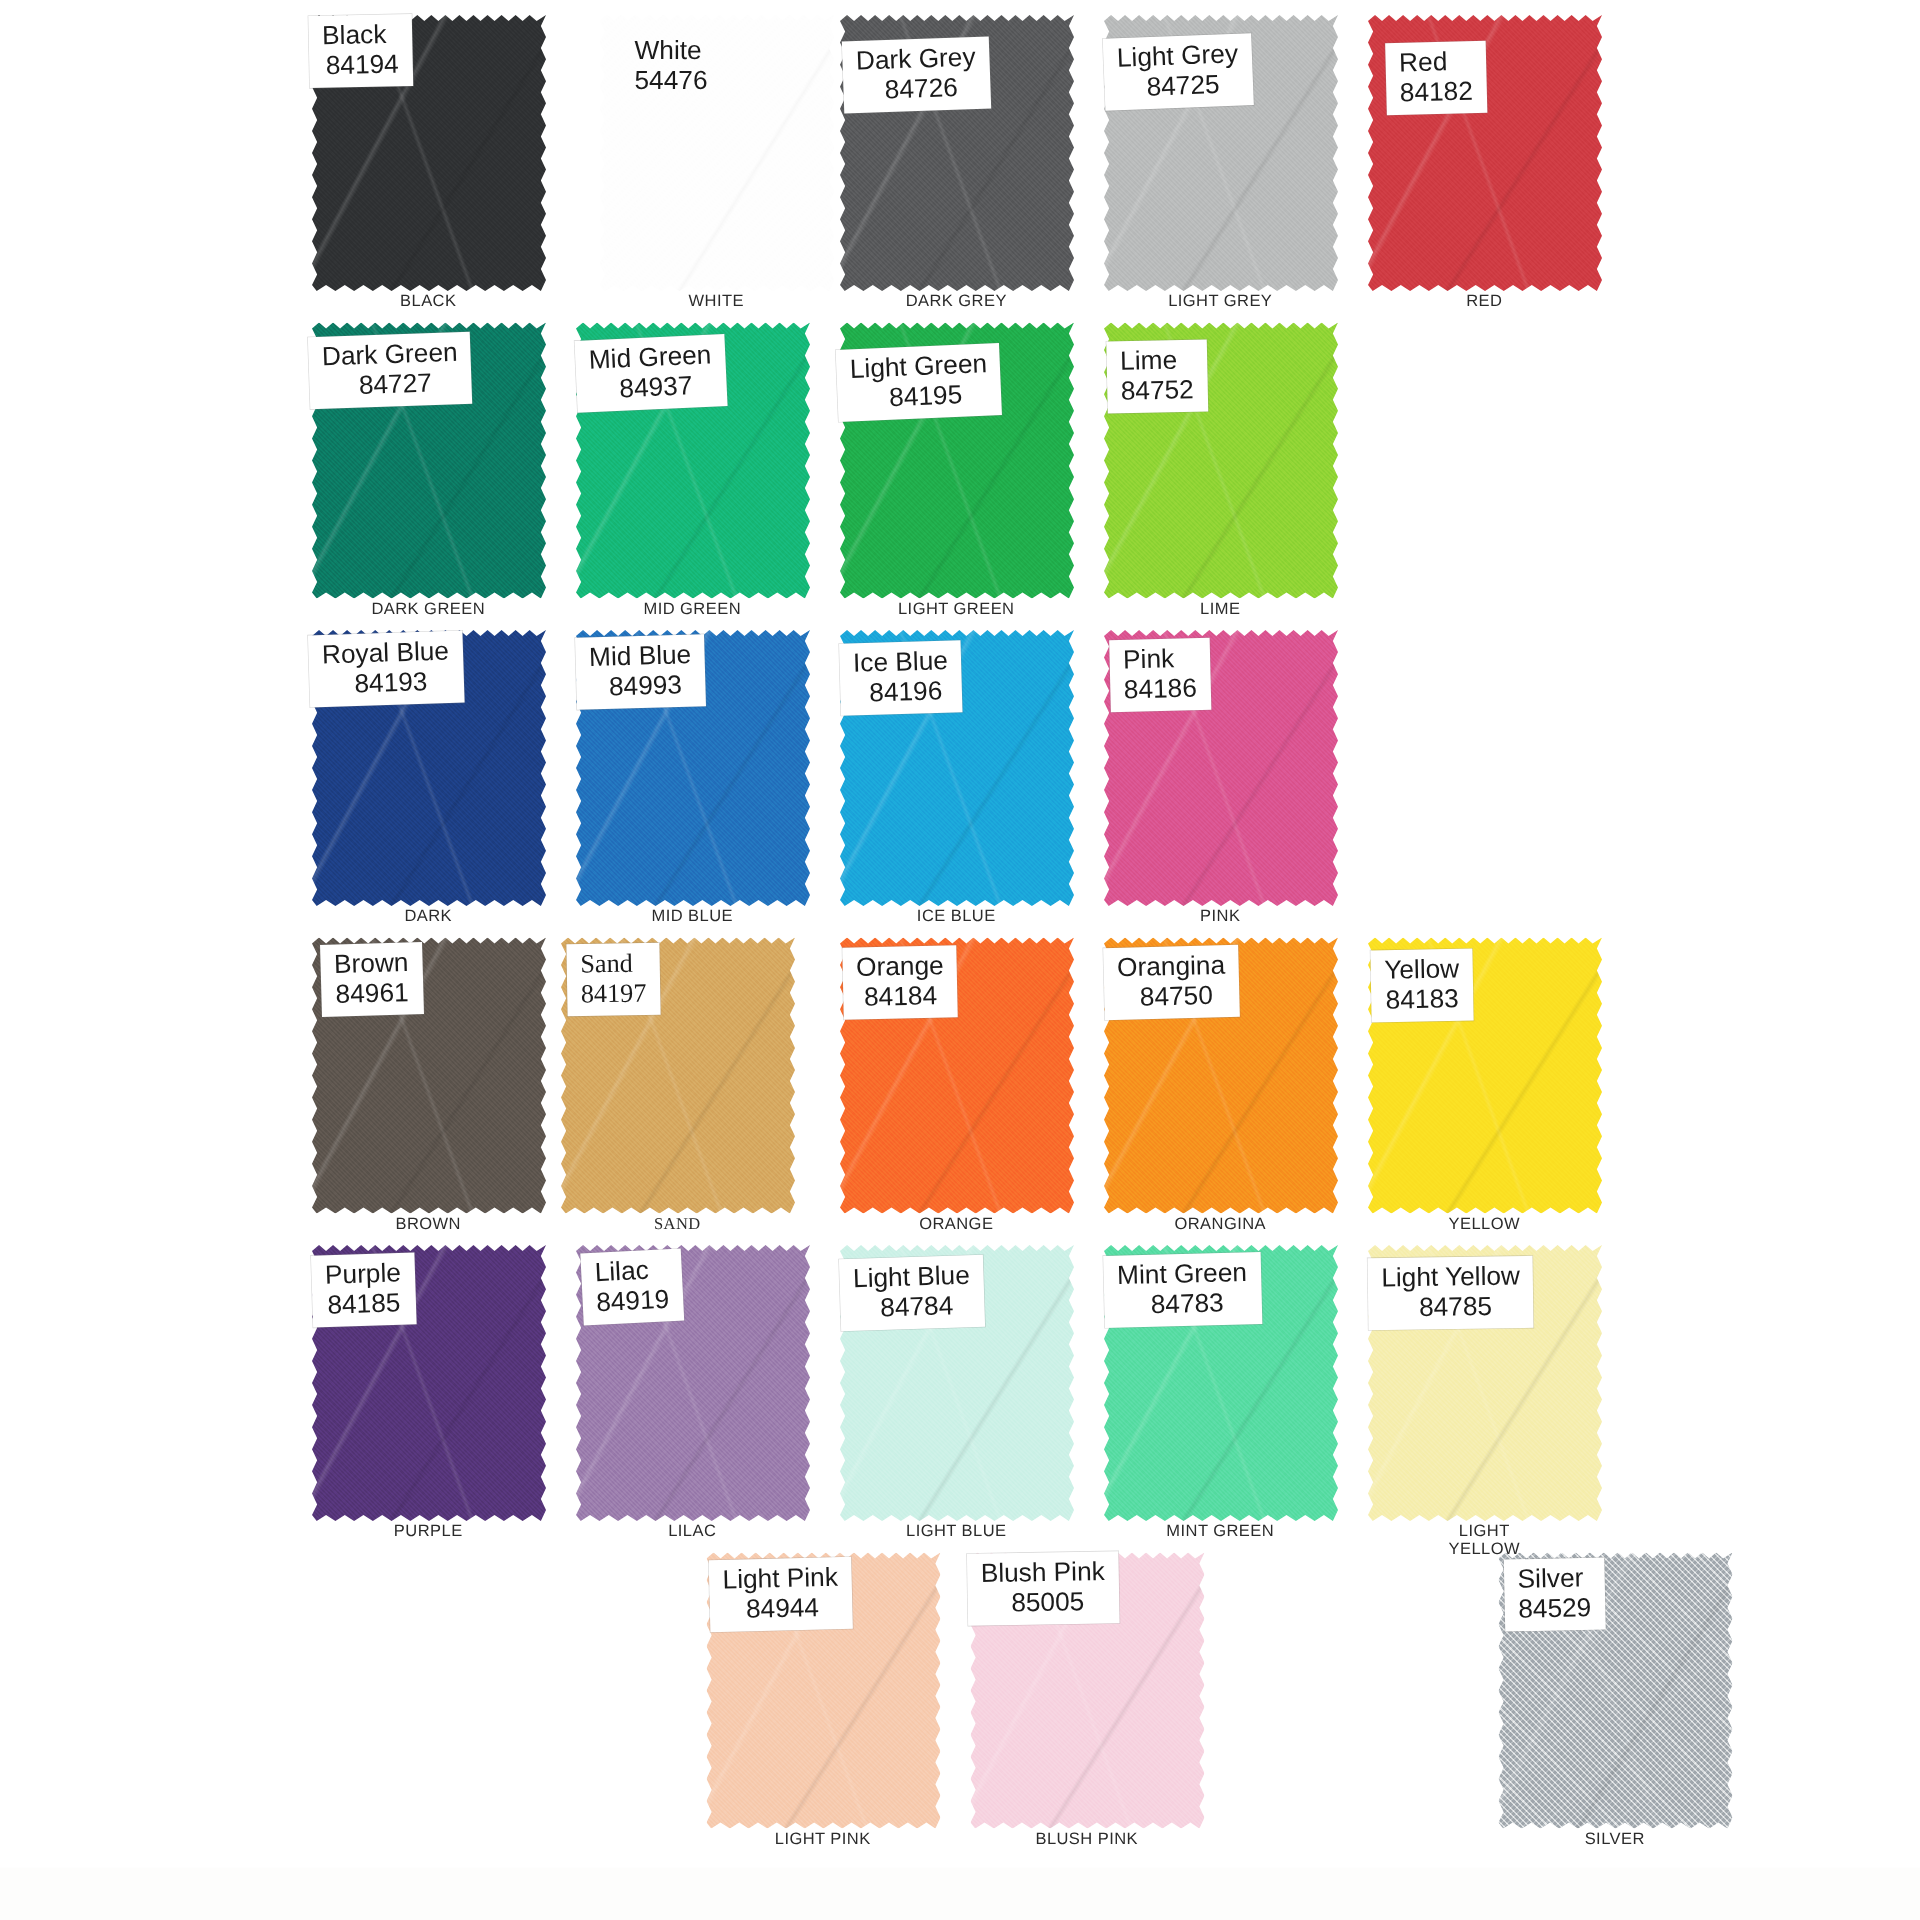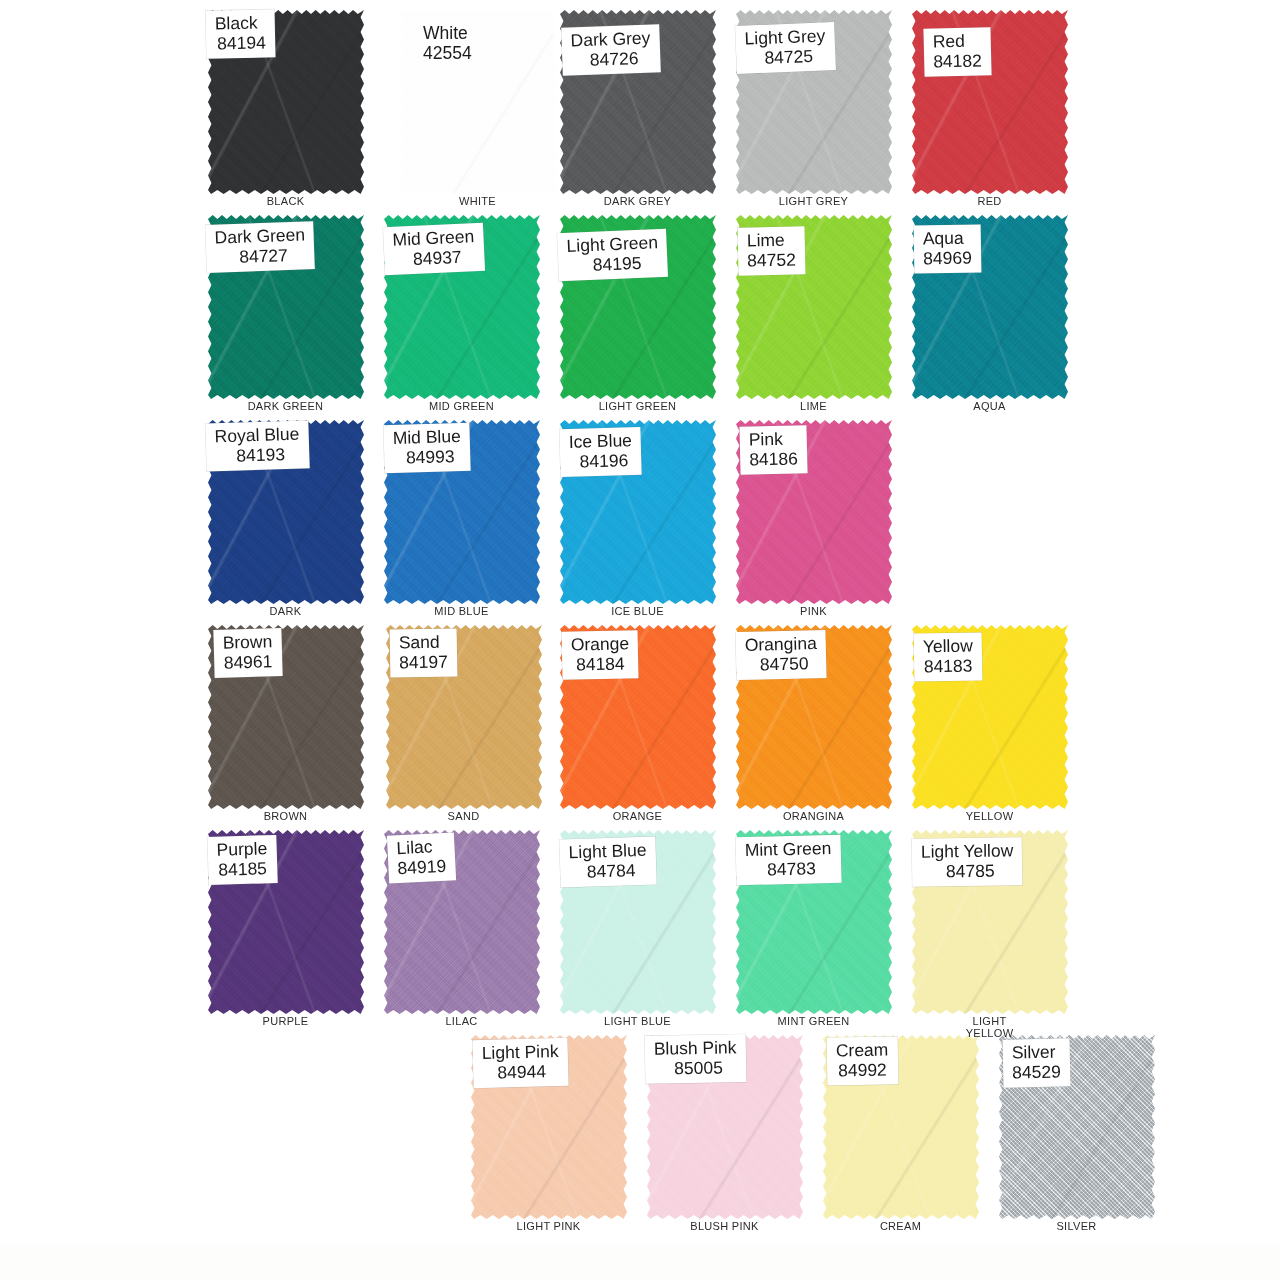--- a/index.html
+++ b/index.html
@@ -135,21 +135,21 @@
       </div>
       <div class="caption" style="top: 192px;">BLACK</div>
     </div>
     <div class="cell" style="left: 390px; top: 4px;">
       <div class="swatch white-fab" style="background: rgb(254, 254, 254);">
         <div class="weave"></div>
         <div class="crease"></div>
       </div>
       <div class="label nobox" style="left: 24px; top: 16px; transform: rotate(0deg);">
         <span class="nm">White</span>
-        <span class="cd" style="padding-left: 0px;">42554</span>
+        <span class="cd" style="padding-left: 0px;">54476</span>
       </div>
       <div class="caption" style="top: 192px;">WHITE</div>
     </div>
     <div class="cell" style="left: 550px; top: 4px;">
       <div class="swatch" style="background: rgb(88, 89, 91);">
         <div class="weave"></div>
         <div class="crease"></div>
       </div>
       <div class="label" style="left: 12px; top: 22px; transform: rotate(-2deg);">
         <span class="nm">Dark Grey</span>
@@ -216,31 +216,20 @@
       <div class="swatch" style="background: rgb(143, 212, 52);">
         <div class="weave"></div>
         <div class="crease"></div>
       </div>
       <div class="label" style="left: 12px; top: 18px; transform: rotate(-1.2deg);">
         <span class="nm">Lime</span>
         <span class="cd" style="padding-left: 0px;">84752</span>
       </div>
       <div class="caption" style="top: 192px;">LIME</div>
     </div>
-    <div class="cell" style="left: 902px; top: 209px;">
-      <div class="swatch" style="background: rgb(13, 129, 144);">
-        <div class="weave"></div>
-        <div class="crease"></div>
-      </div>
-      <div class="label" style="left: 12px; top: 16px; transform: rotate(-1deg);">
-        <span class="nm">Aqua</span>
-        <span class="cd" style="padding-left: 0px;">84969</span>
-      </div>
-      <div class="caption" style="top: 192px;">AQUA</div>
-    </div>
     <div class="cell" style="left: 198px; top: 414px;">
       <div class="swatch" style="background: rgb(29, 63, 133);">
         <div class="weave"></div>
         <div class="crease"></div>
       </div>
       <div class="label" style="left: 8px; top: 8px; transform: rotate(-1.8deg);">
         <span class="nm">Royal Blue</span>
         <span class="cd" style="padding-left: 6px;">84193</span>
       </div>
       <div class="caption" style="top: 192px;">DARK</div>
@@ -282,21 +271,21 @@
       <div class="swatch" style="background: rgb(93, 85, 78);">
         <div class="weave"></div>
         <div class="crease"></div>
       </div>
       <div class="label" style="left: 16px; top: 10px; transform: rotate(-1.6deg);">
         <span class="nm">Brown</span>
         <span class="cd" style="padding-left: 0px;">84961</span>
       </div>
       <div class="caption" style="top: 192px;">BROWN</div>
     </div>
-    <div class="cell" style="left: 376px; top: 619px;">
+    <div class="cell" style="left: 364px; top: 619px; font-family: Liberation Serif, serif;">
       <div class="swatch" style="background: rgb(214, 168, 96);">
         <div class="weave"></div>
         <div class="crease"></div>
       </div>
       <div class="label" style="left: 14px; top: 10px; transform: rotate(-1deg);">
         <span class="nm">Sand</span>
         <span class="cd" style="padding-left: 0px;">84197</span>
       </div>
       <div class="caption" style="top: 192px;">SAND</div>
     </div>
@@ -403,31 +392,20 @@
       <div class="swatch" style="background: rgb(247, 211, 224);">
         <div class="weave"></div>
         <div class="crease"></div>
       </div>
       <div class="label" style="left: 8px; top: 6px; transform: rotate(-1deg);">
         <span class="nm">Blush Pink</span>
         <span class="cd" style="padding-left: 6px;">85005</span>
       </div>
       <div class="caption" style="top: 192px;">BLUSH PINK</div>
     </div>
-    <div class="cell" style="left: 813px; top: 1029px;">
-      <div class="swatch" style="background: rgb(247, 239, 174);">
-        <div class="weave"></div>
-        <div class="crease"></div>
-      </div>
-      <div class="label" style="left: 14px; top: 8px; transform: rotate(-1deg);">
-        <span class="nm">Cream</span>
-        <span class="cd" style="padding-left: 0px;">84992</span>
-      </div>
-      <div class="caption" style="top: 192px;">CREAM</div>
-    </div>
     <div class="cell" style="left: 989px; top: 1029px;">
       <div class="swatch silver" style="background: rgb(198, 203, 206);">
         <div class="weave"></div>
         <div class="crease"></div>
       </div>
       <div class="label" style="left: 14px; top: 10px; transform: rotate(-1.2deg);">
         <span class="nm">Silver</span>
         <span class="cd" style="padding-left: 0px;">84529</span>
       </div>
       <div class="caption" style="top: 192px;">SILVER</div>

